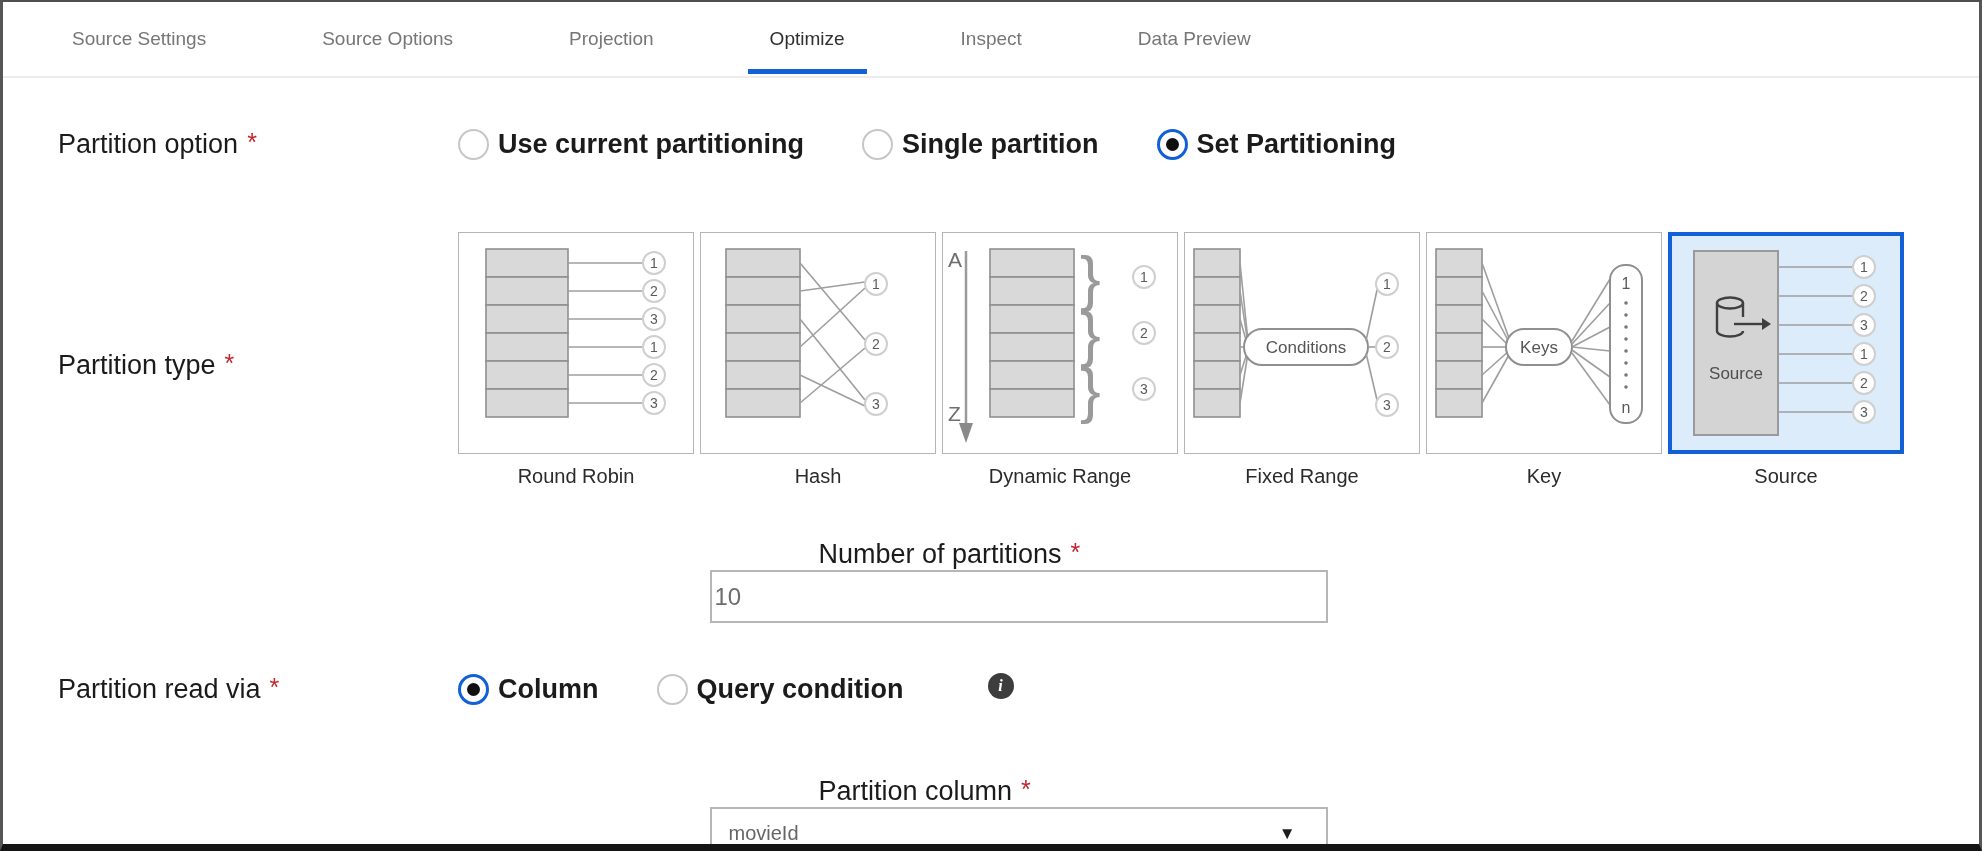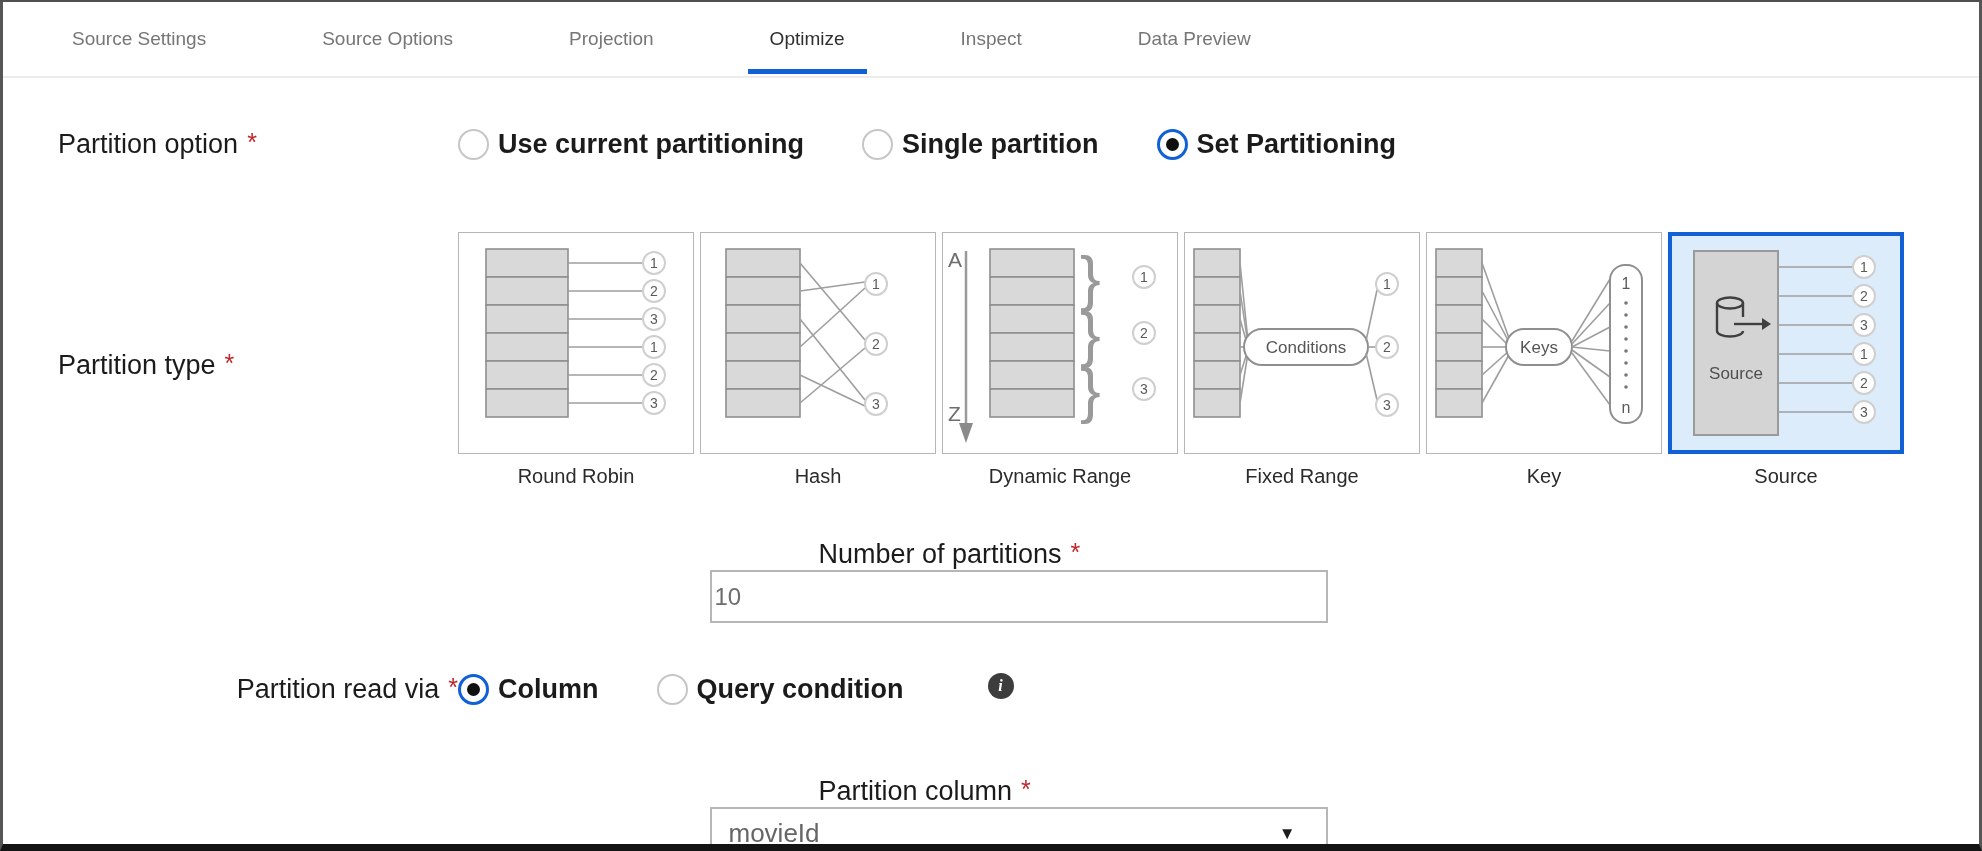--- a/index.html
+++ b/index.html
@@ -30,21 +30,21 @@
 
   
   .content { padding-left:55px; }
   .row { display:flex; align-items:center; }
   .row-label { width:400px; flex-shrink:0; font-size:27px; color:#1b1b1b; }
   .req { color:#c0262c; font-size:25px; margin-left:9px; position:relative; top:-2px; }
   .row-option { margin-top:48px; height:36px; }
   .row-type { margin-top:70px; align-items:center; }
   .row-type .row-label { padding-top:10px; }
   .row-number { margin-top:51px;flex-direction:column; }
-  .row-readvia { margin-top:48px; height:36px;text-align:right; }
+  .row-readvia { margin-top:48px; height:36px; }
   .row-column { margin-top:69px;flex-direction:column; }
 
   
   .radio-group { display:flex; align-items:center; }
   .radio-item { display:flex; align-items:center; gap:9px; cursor:pointer;font-weight:bold; }
   .radio-item + .radio-item { margin-left:58px; }
   .radio {
     width:31px; height:31px; border-radius:50%; background:#fff;
     border:2.5px solid #c6c6c6; flex-shrink:0; position:relative;
   }
@@ -85,21 +85,21 @@
   .text-input {
     width:618px; height:53px; border:2px solid #b6b6b6; background:#fff;
     font-size:24px; color:#6d6d6d; padding:0 3px;
     font-family:"Liberation Sans","DejaVu Sans",sans-serif; outline:none;
   }
   .dropdown {
     width:618px; height:53px; border:2px solid #b6b6b6; background:#fff;
     display:flex; align-items:center; justify-content:space-between;
     padding:0 30px 0 17px; cursor:pointer;
   }
-  .dropdown-value { font-size:26px; color:#666; }
+  .dropdown-value { font-size:20px; color:#666; }
   .caret { font-size:17px; color:#1c1c1c; }
 
   .info {
     width:26px; height:26px; border-radius:50%; background:#3d3d3d;
     color:#fff; display:flex; align-items:center; justify-content:center;
     font-size:16px; font-weight:bold; font-family:"Liberation Serif",serif;
     font-style:italic; flex-shrink:0; cursor:pointer;
   }
   .info-readvia { margin-left:84px; margin-top:-6px; }
   .info-column  { margin-left:14px; }

